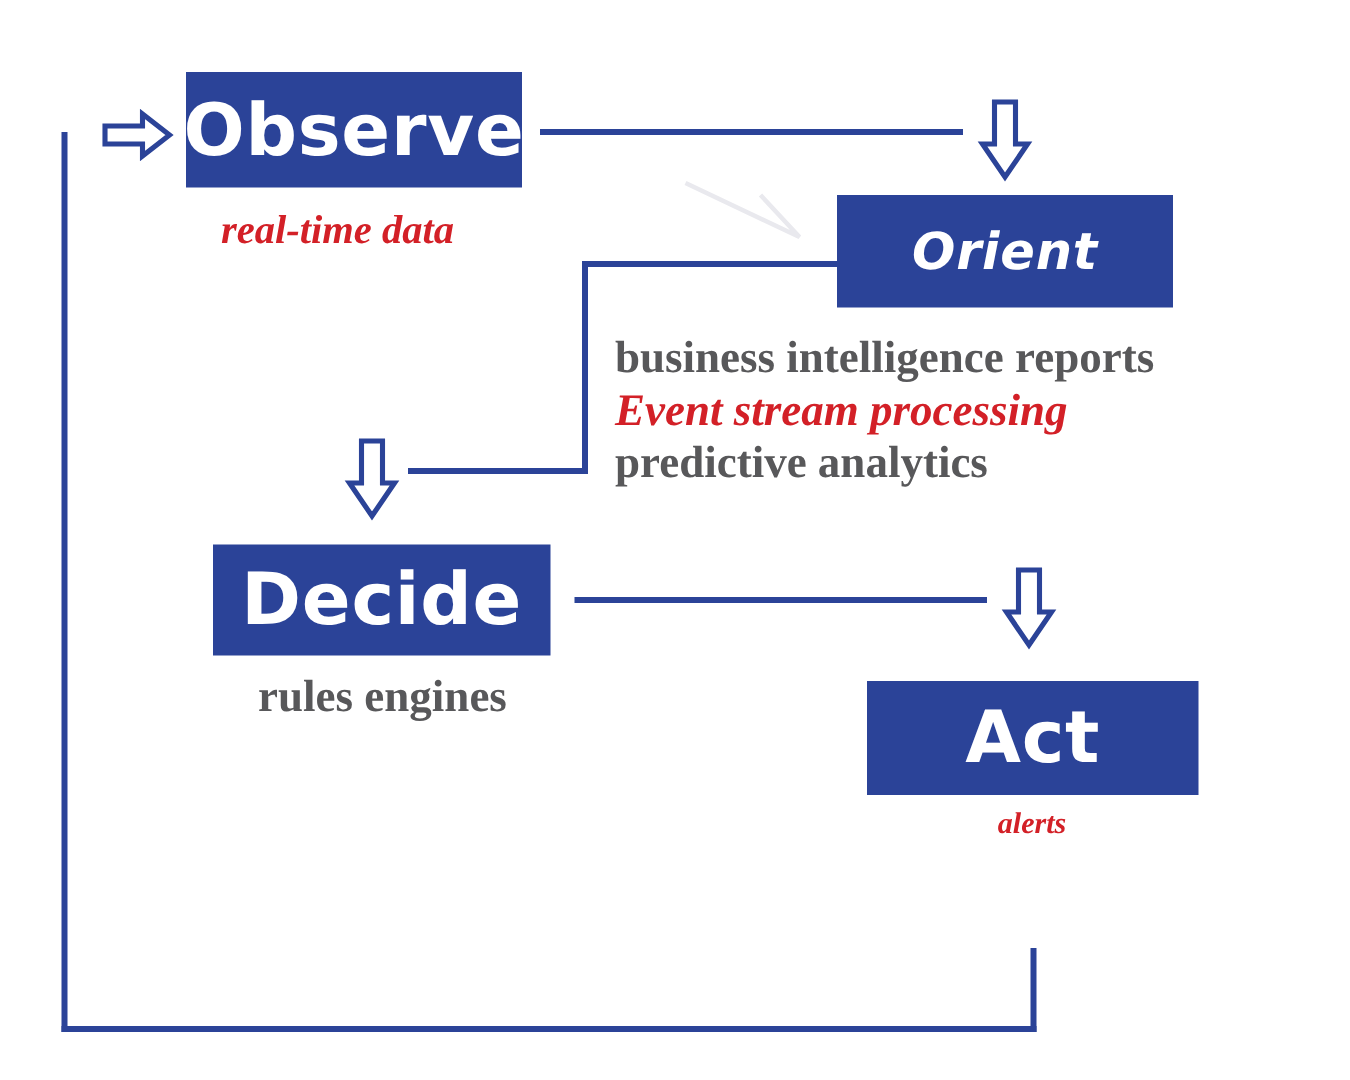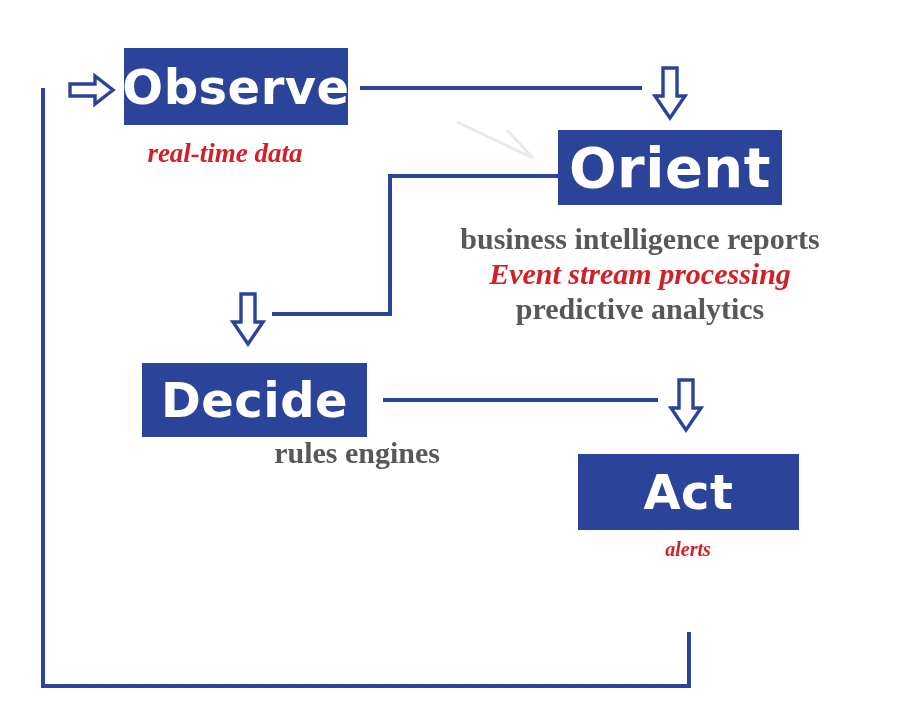--- a/index.html
+++ b/index.html
@@ -103,44 +103,44 @@
 
   <div class="connector conn-h" style="left:360px; top:86px; width:282px; height:4px;"></div>
 
   <div class="arrow-icon" style="left:652px; top:66px; width:36px; height:56px;">
     <svg viewBox="0 0 36 56" width="36" height="56">
       <path d="M11 2 L25 2 L25 30 L33 30 L18 52 L3 30 L11 30 Z" fill="#FFFFFF" stroke="#2B4398" stroke-width="3.4" stroke-linejoin="miter"></path>
     </svg>
   </div>
 
   <div class="stage-box" style="left:558px; top:130px; width:224px; height:75px;">
-    <span class="stage-label" style="font-size:56px;">Orient</span>
+    <span class="stage-label" style="font-size:34px;font-style:italic;">Orient</span>
   </div>
 
-  <div class="caption-group" style="left:410px; top:222px; width:460px; text-align:center;">
+  <div class="caption-group" style="left:410px; top:222px; width:460px; ">
     <span class="caption-line cap-gray" style="font-size:30px;">business intelligence reports</span>
     <span class="caption-line cap-red" style="font-size:30px;">Event stream processing</span>
     <span class="caption-line cap-gray" style="font-size:30px;">predictive analytics</span>
   </div>
 
   <div class="connector conn-h" style="left:388px; top:174px; width:172px; height:4px;"></div>
   <div class="connector conn-v" style="left:388px; top:174px; width:4px; height:142px;"></div>
   <div class="connector conn-h" style="left:272px; top:312px; width:120px; height:4px;"></div>
 
   <div class="arrow-icon" style="left:230px; top:292px; width:36px; height:56px;">
     <svg viewBox="0 0 36 56" width="36" height="56">
       <path d="M11 2 L25 2 L25 30 L33 30 L18 52 L3 30 L11 30 Z" fill="#FFFFFF" stroke="#2B4398" stroke-width="3.4" stroke-linejoin="miter"></path>
     </svg>
   </div>
 
   <div class="stage-box" style="left:142px; top:363px; width:225px; height:74px;">
     <span class="stage-label" style="font-size:48px;">Decide</span>
   </div>
 
-  <div class="caption-group" style="left:70px; top:436px; width:370px; text-align:right;">
+  <div class="caption-group" style="left:70px; top:448px; width:370px; text-align:center;">
     <span class="caption-line cap-gray" style="font-size:30px;">rules engines</span>
   </div>
 
   <div class="connector conn-h" style="left:383px; top:398px; width:275px; height:4px;"></div>
 
   <div class="arrow-icon" style="left:668px; top:378px; width:36px; height:56px;">
     <svg viewBox="0 0 36 56" width="36" height="56">
       <path d="M11 2 L25 2 L25 30 L33 30 L18 52 L3 30 L11 30 Z" fill="#FFFFFF" stroke="#2B4398" stroke-width="3.4" stroke-linejoin="miter"></path>
     </svg>
   </div>

